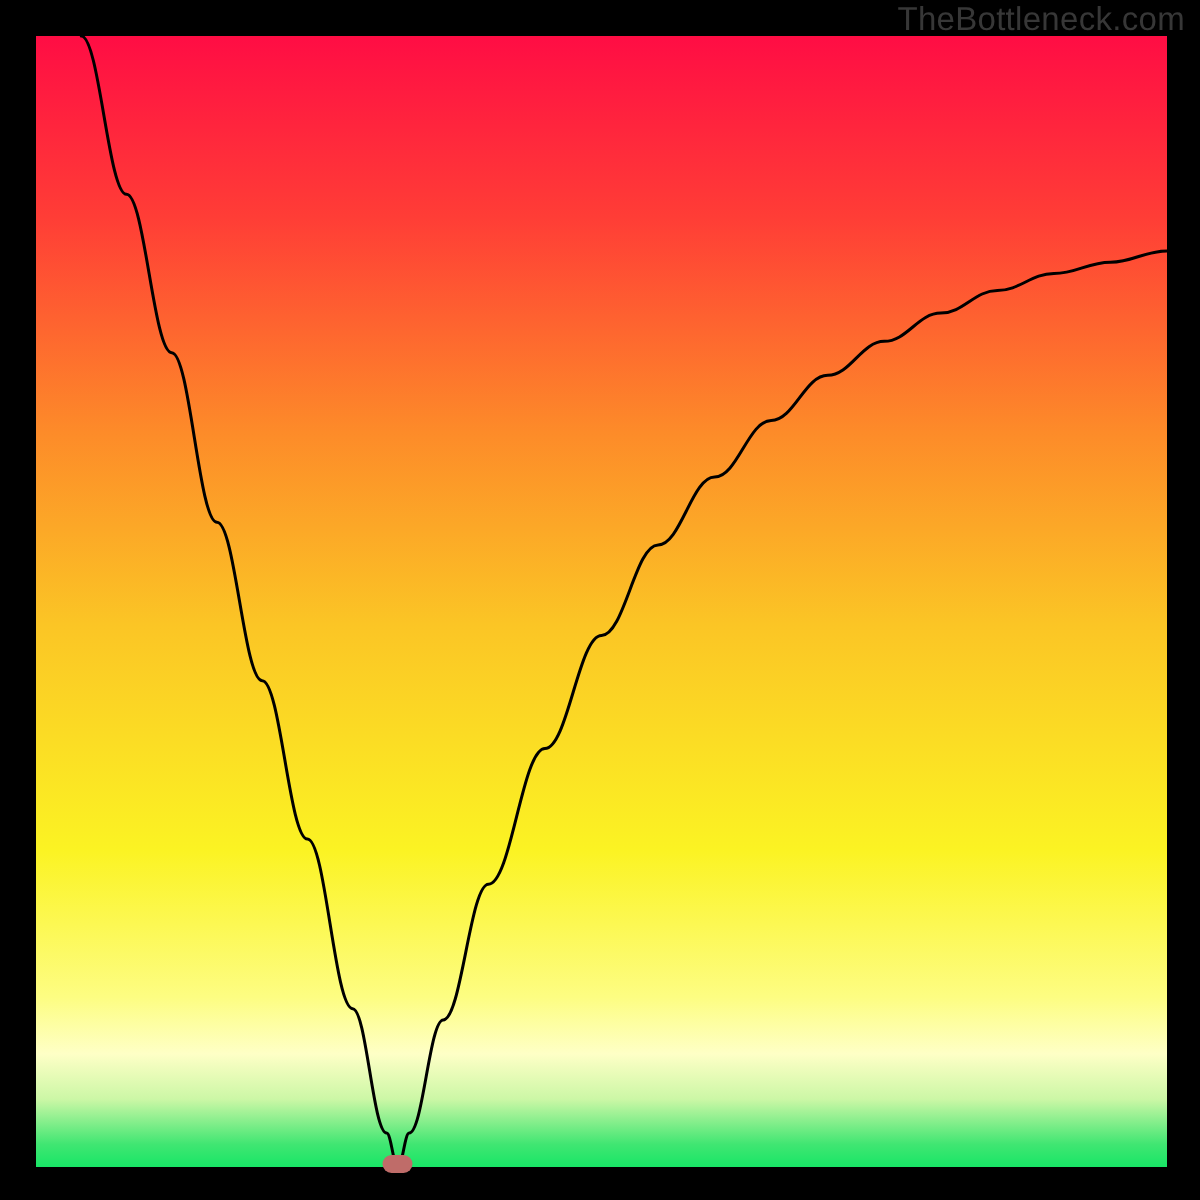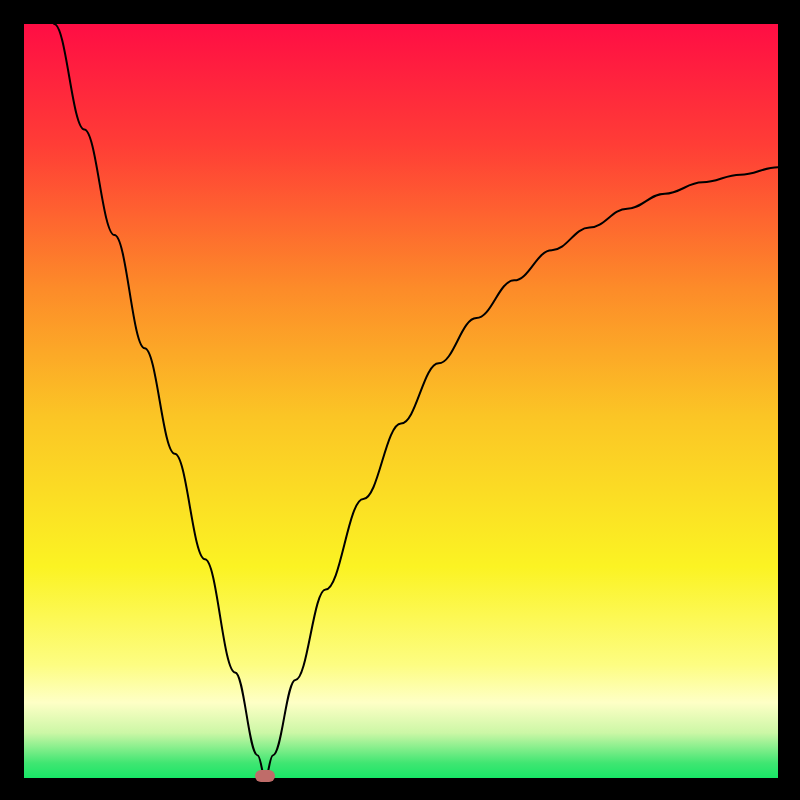--- a/index.html
+++ b/index.html
@@ -42,20 +42,21 @@
     border-radius: 6px;
     background: #bf6c69;
     z-index: 3;
   }
 </style>
 </head>
 <body>
 
 <div class="frame">
 
+  <div class="watermark">TheBottleneck.com</div>
 
   <svg class="plot" viewBox="0 0 754 754" preserveAspectRatio="none">
     <defs>
       <linearGradient id="bg-grad" x1="0" y1="0" x2="0" y2="1">
       <stop offset="0%" stop-color="#ff0d44"></stop>
           <stop offset="16%" stop-color="#ff3d36"></stop>
           <stop offset="35%" stop-color="#fd8b29"></stop>
           <stop offset="52%" stop-color="#fbc525"></stop>
           <stop offset="72%" stop-color="#fbf323"></stop>
           <stop offset="85%" stop-color="#fdfd82"></stop>

